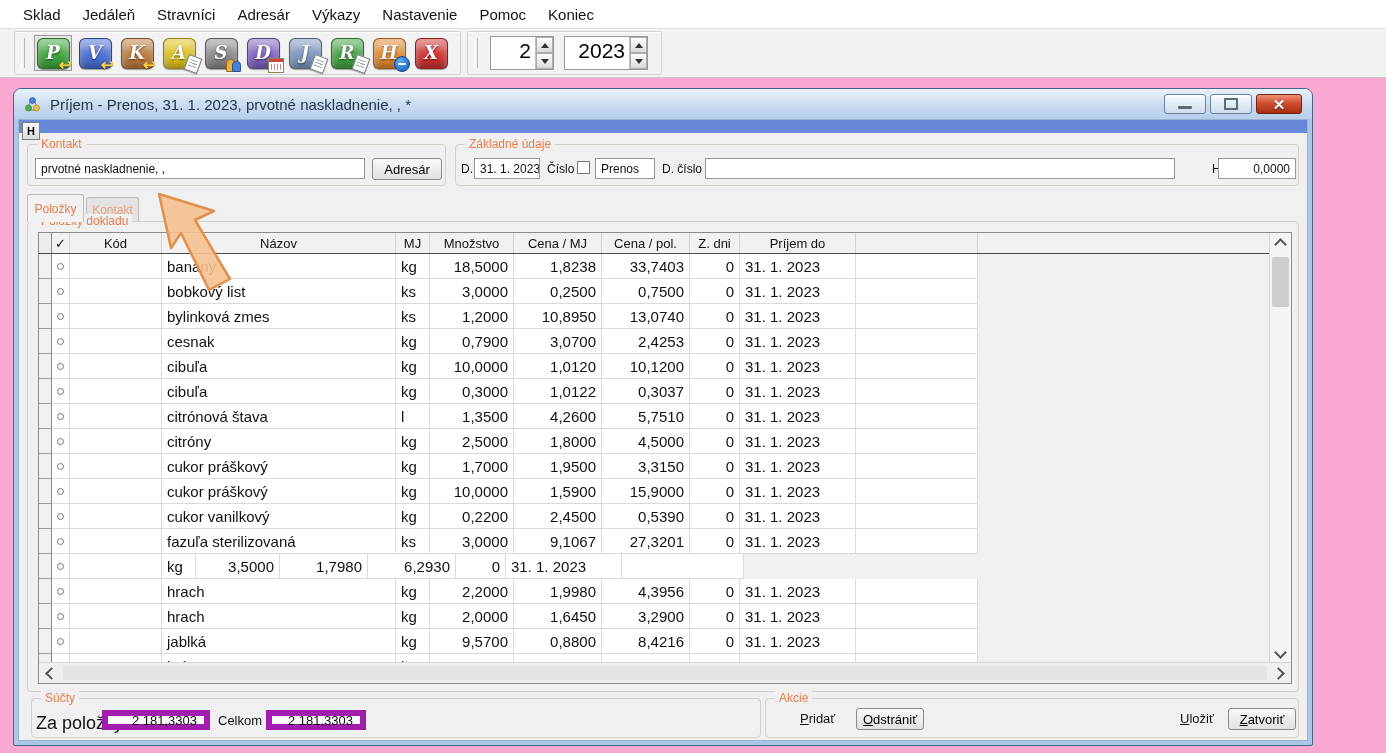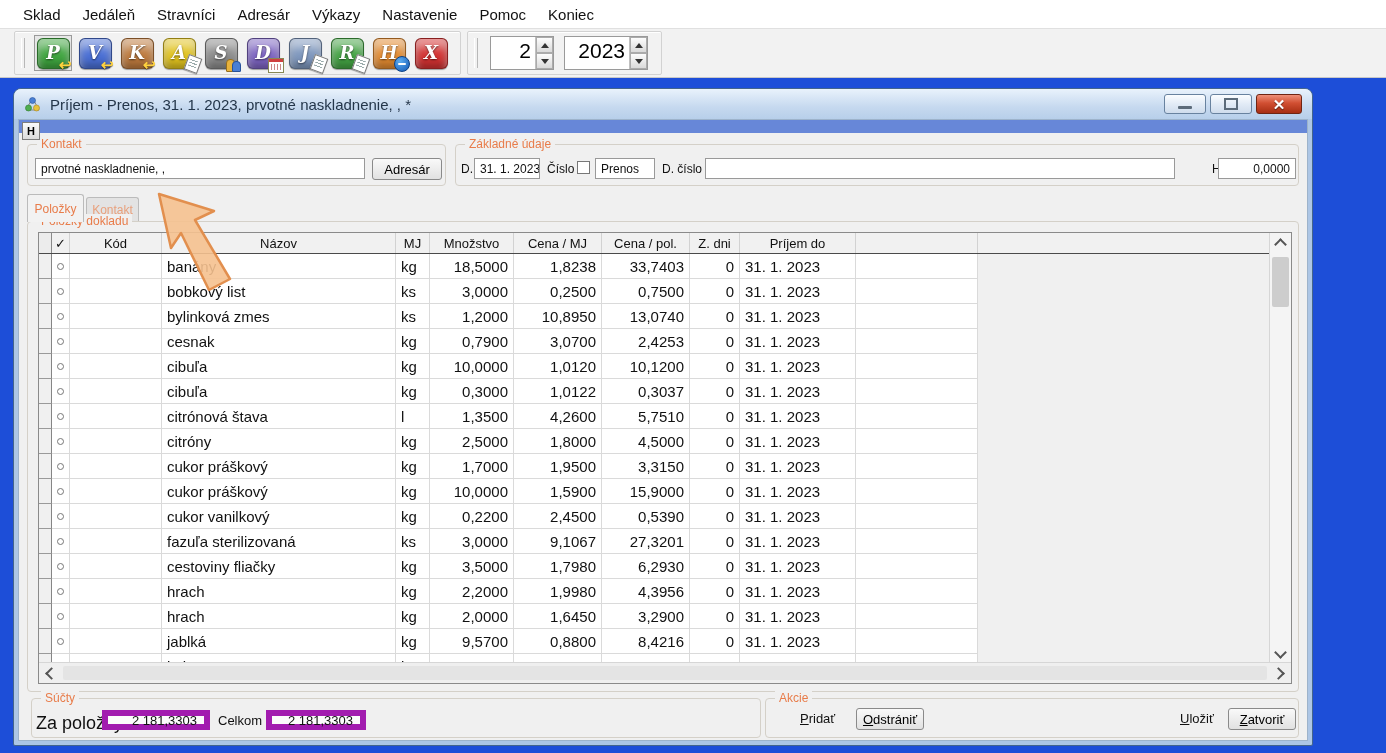--- a/index.html
+++ b/index.html
@@ -1,16 +1,16 @@
 <!DOCTYPE html>
 <html><head>
 <meta charset="utf-8">
 <style>
   html,body{margin:0;padding:0;background:#fff;}
-  .screen{position:relative;width:1386px;height:753px;background:#1d4ed8;overflow:hidden;
+  .screen{position:relative;width:1386px;height:753px;background:#f9a8d4;overflow:hidden;
           font-family:"Liberation Sans",sans-serif;color:#111;}
 
   
   .menubar{position:absolute;left:0;top:0;width:100%;height:28px;background:#fff;
            display:flex;align-items:center;padding-left:12px;box-sizing:border-box;font-size:15px;}
   .menu-item{padding:4px 11px;cursor:default;white-space:nowrap;}
 
   
   .toolbar{position:absolute;left:0;top:28px;width:100%;height:50px;background:#f2f2f2;
            border-top:1px solid #e0e0e0;border-bottom:1px solid #c8c8c8;box-sizing:border-box;
@@ -478,21 +478,20 @@
                 <div class="td c8 right">0</div>
                 <div class="td c9">31. 1. 2023</div>
                 <div class="td c10"></div>
               </div>
               <div class="tr">
                 <div class="td sel c0"></div>
                 <div class="td center c1">
                   <span class="marker"></span>
                 </div>
                 <div class="td c2"></div>
-                <div class="td c3">cestoviny fliačky</div>
                 <div class="td c4">kg</div>
                 <div class="td c5 right">3,5000</div>
                 <div class="td c6 right">1,7980</div>
                 <div class="td c7 right">6,2930</div>
                 <div class="td c8 right">0</div>
                 <div class="td c9">31. 1. 2023</div>
                 <div class="td c10"></div>
               </div>
               <div class="tr">
                 <div class="td sel c0"></div>

